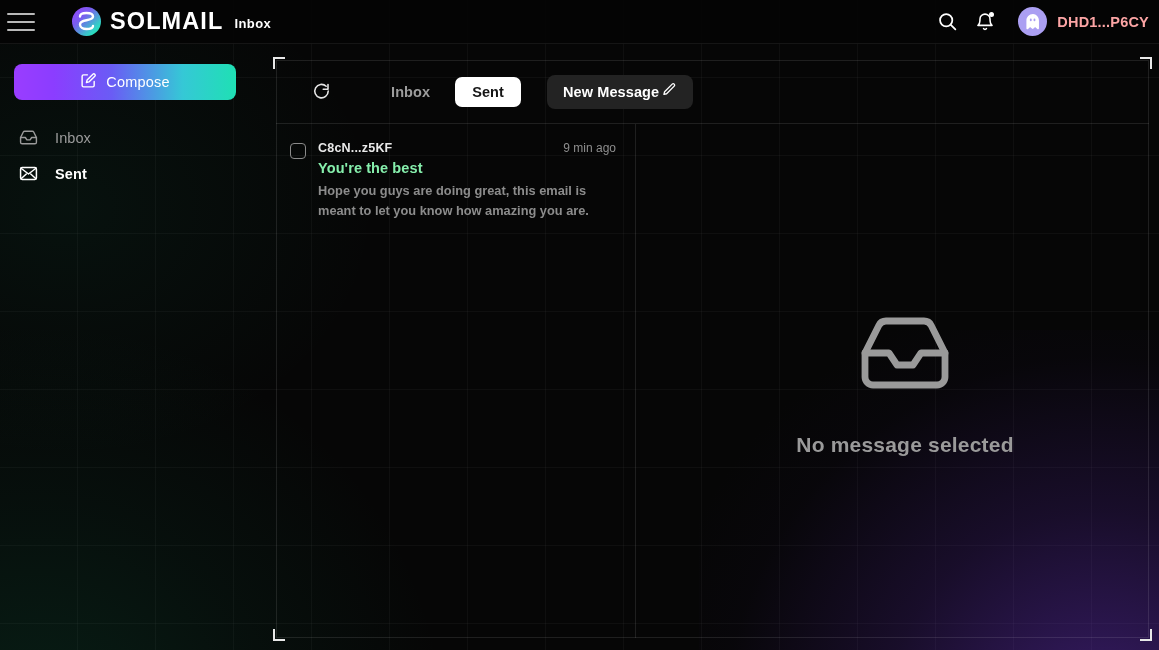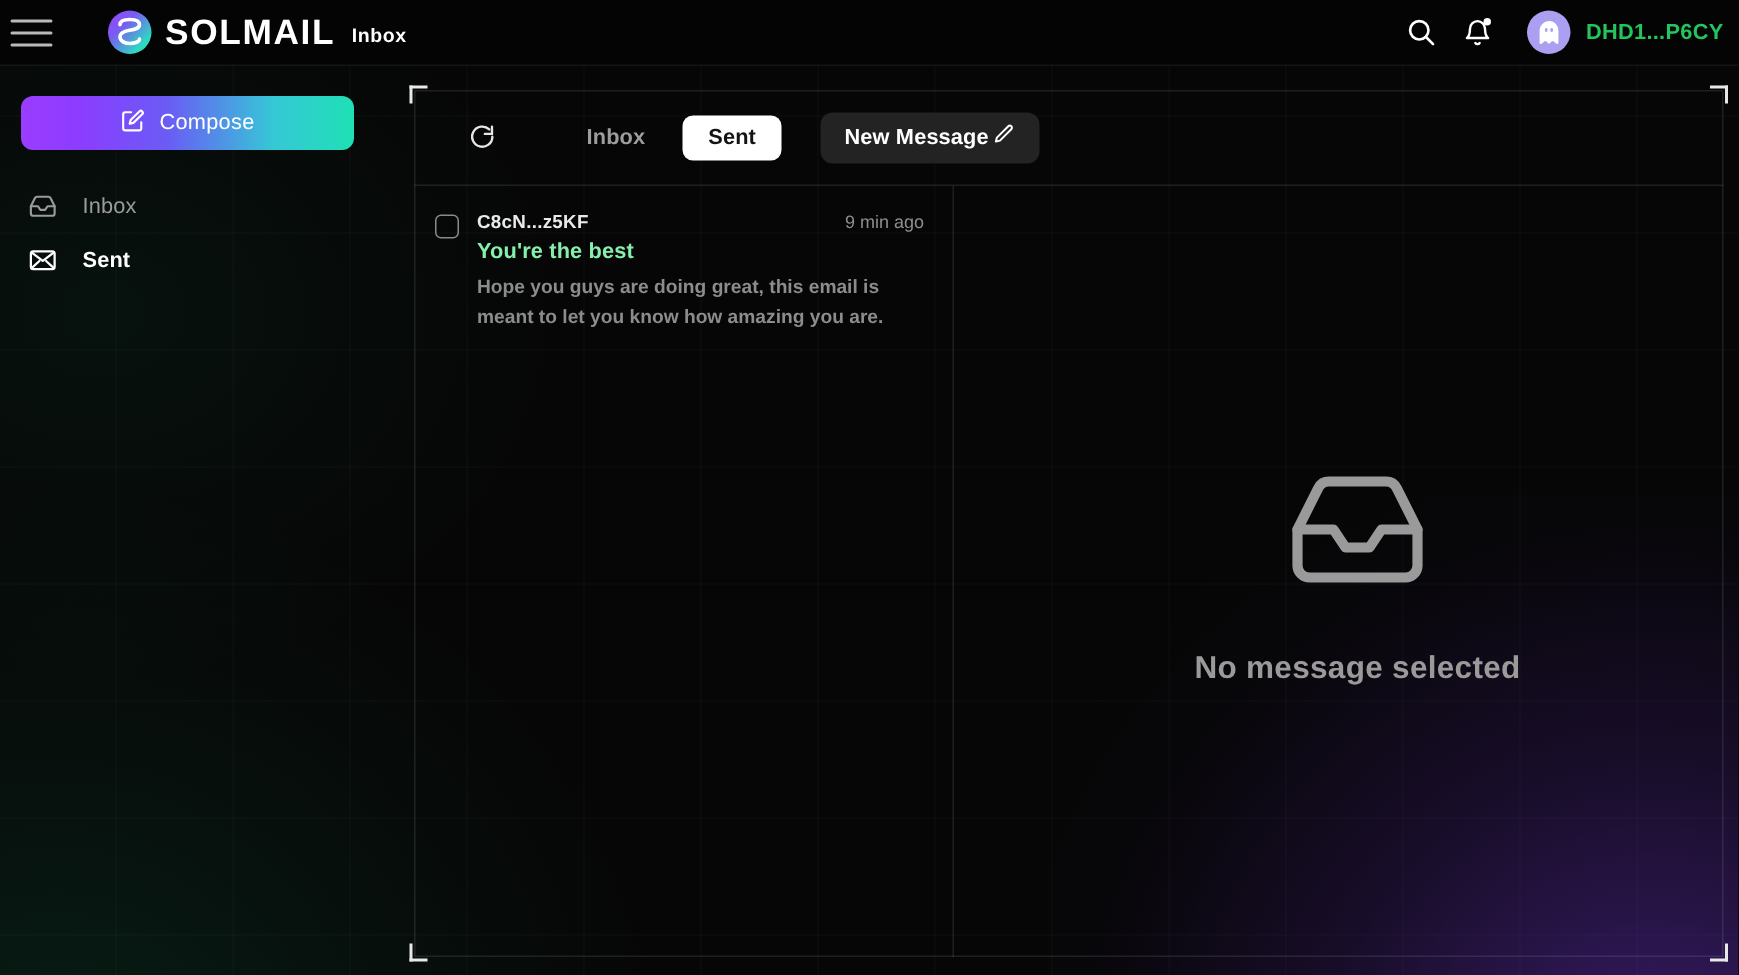--- a/index.html
+++ b/index.html
@@ -151,21 +151,21 @@
     margin-right: 10px;
     display: flex;
     align-items: center;
     justify-content: center;
     flex: none;
     overflow: hidden;
   }
   .wallet-addr {
     font-size: 14.5px;
     font-weight: 700;
-    color: #22c55e;
+    color: #fca5a5;
     letter-spacing: 0.2px;
     white-space: nowrap;
   }
 
   
   .sidebar {
     position: absolute;
     top: 44px; left: 0;
     width: 252px;
     height: 606px;

